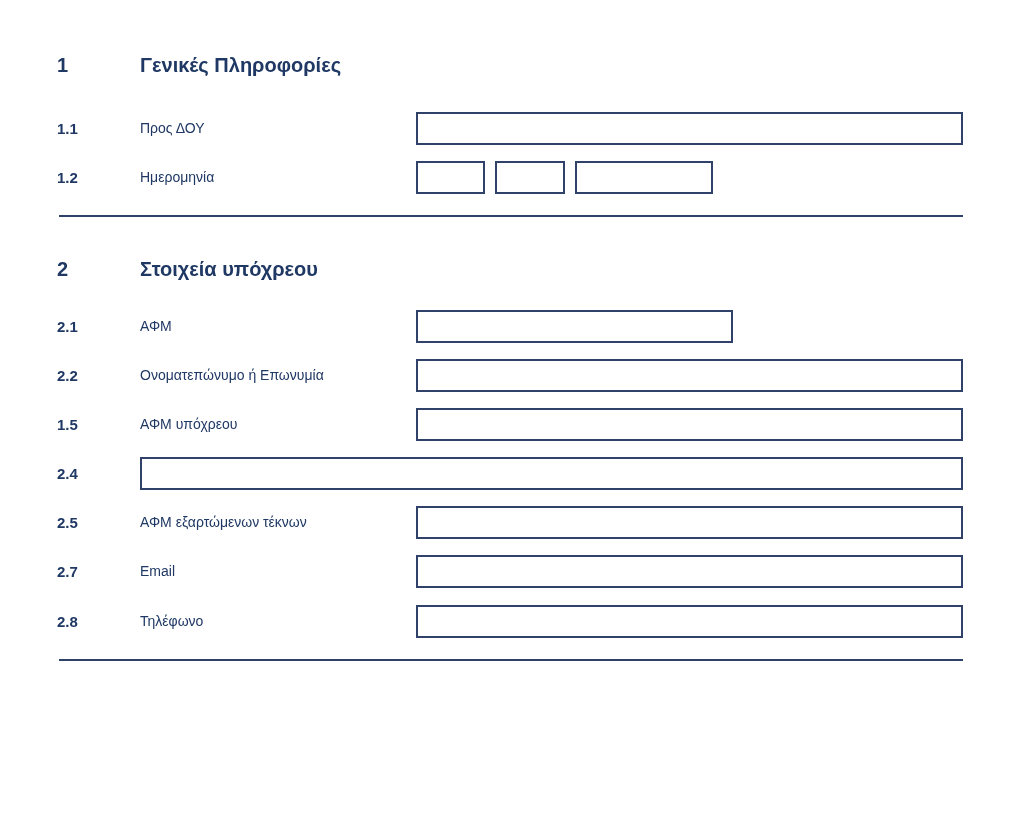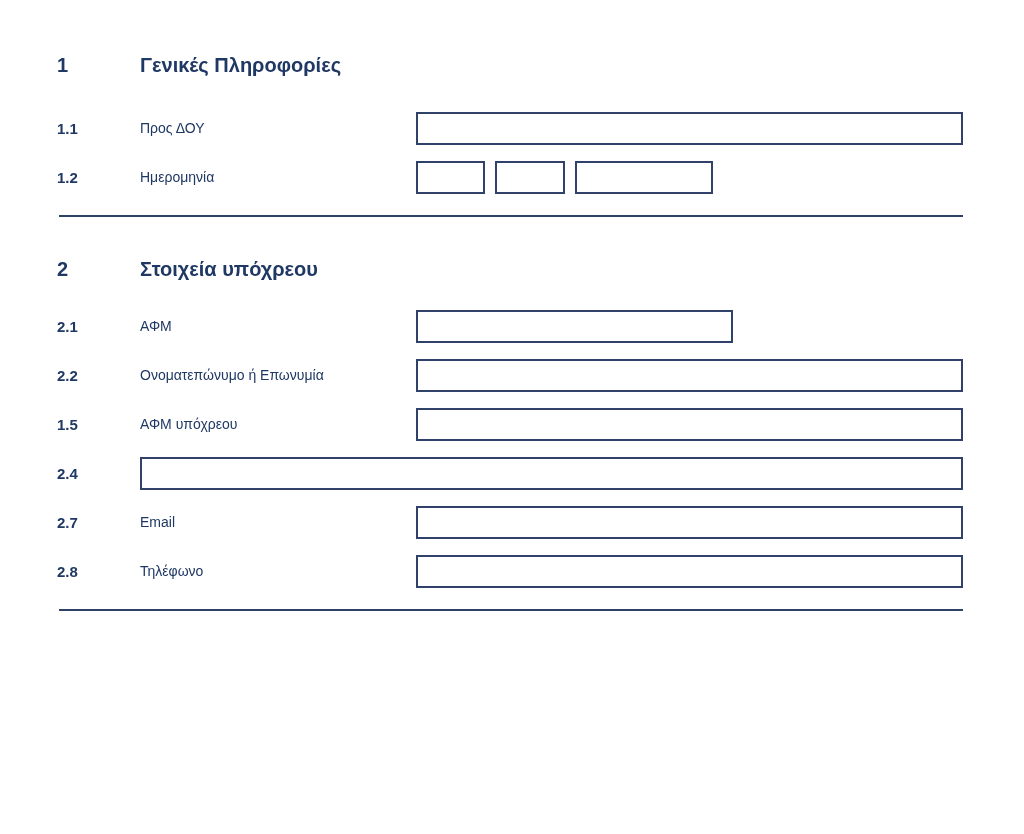--- a/index.html
+++ b/index.html
@@ -157,20 +157,27 @@
           </div>
   </div>
 
   <div class="row">
     <div class="col-num row-num">2.4</div>
     <div class="input-area">
             <input type="text" class="box box-full" value="" style="">
           </div>
   </div>
 
+  <div class="row">
+    <div class="col-num row-num">2.5</div>
+    <div class="col-label">ΑΦΜ εξαρτώμενων τέκνων</div>
+    <div class="input-area">
+            <input type="text" class="box box-full" value="" style="">
+          </div>
+  </div>
 
 
   <div class="row">
     <div class="col-num row-num">2.7</div>
     <div class="col-label">Email</div>
     <div class="input-area">
             <input type="text" class="box box-full" value="" style="">
           </div>
   </div>
 

